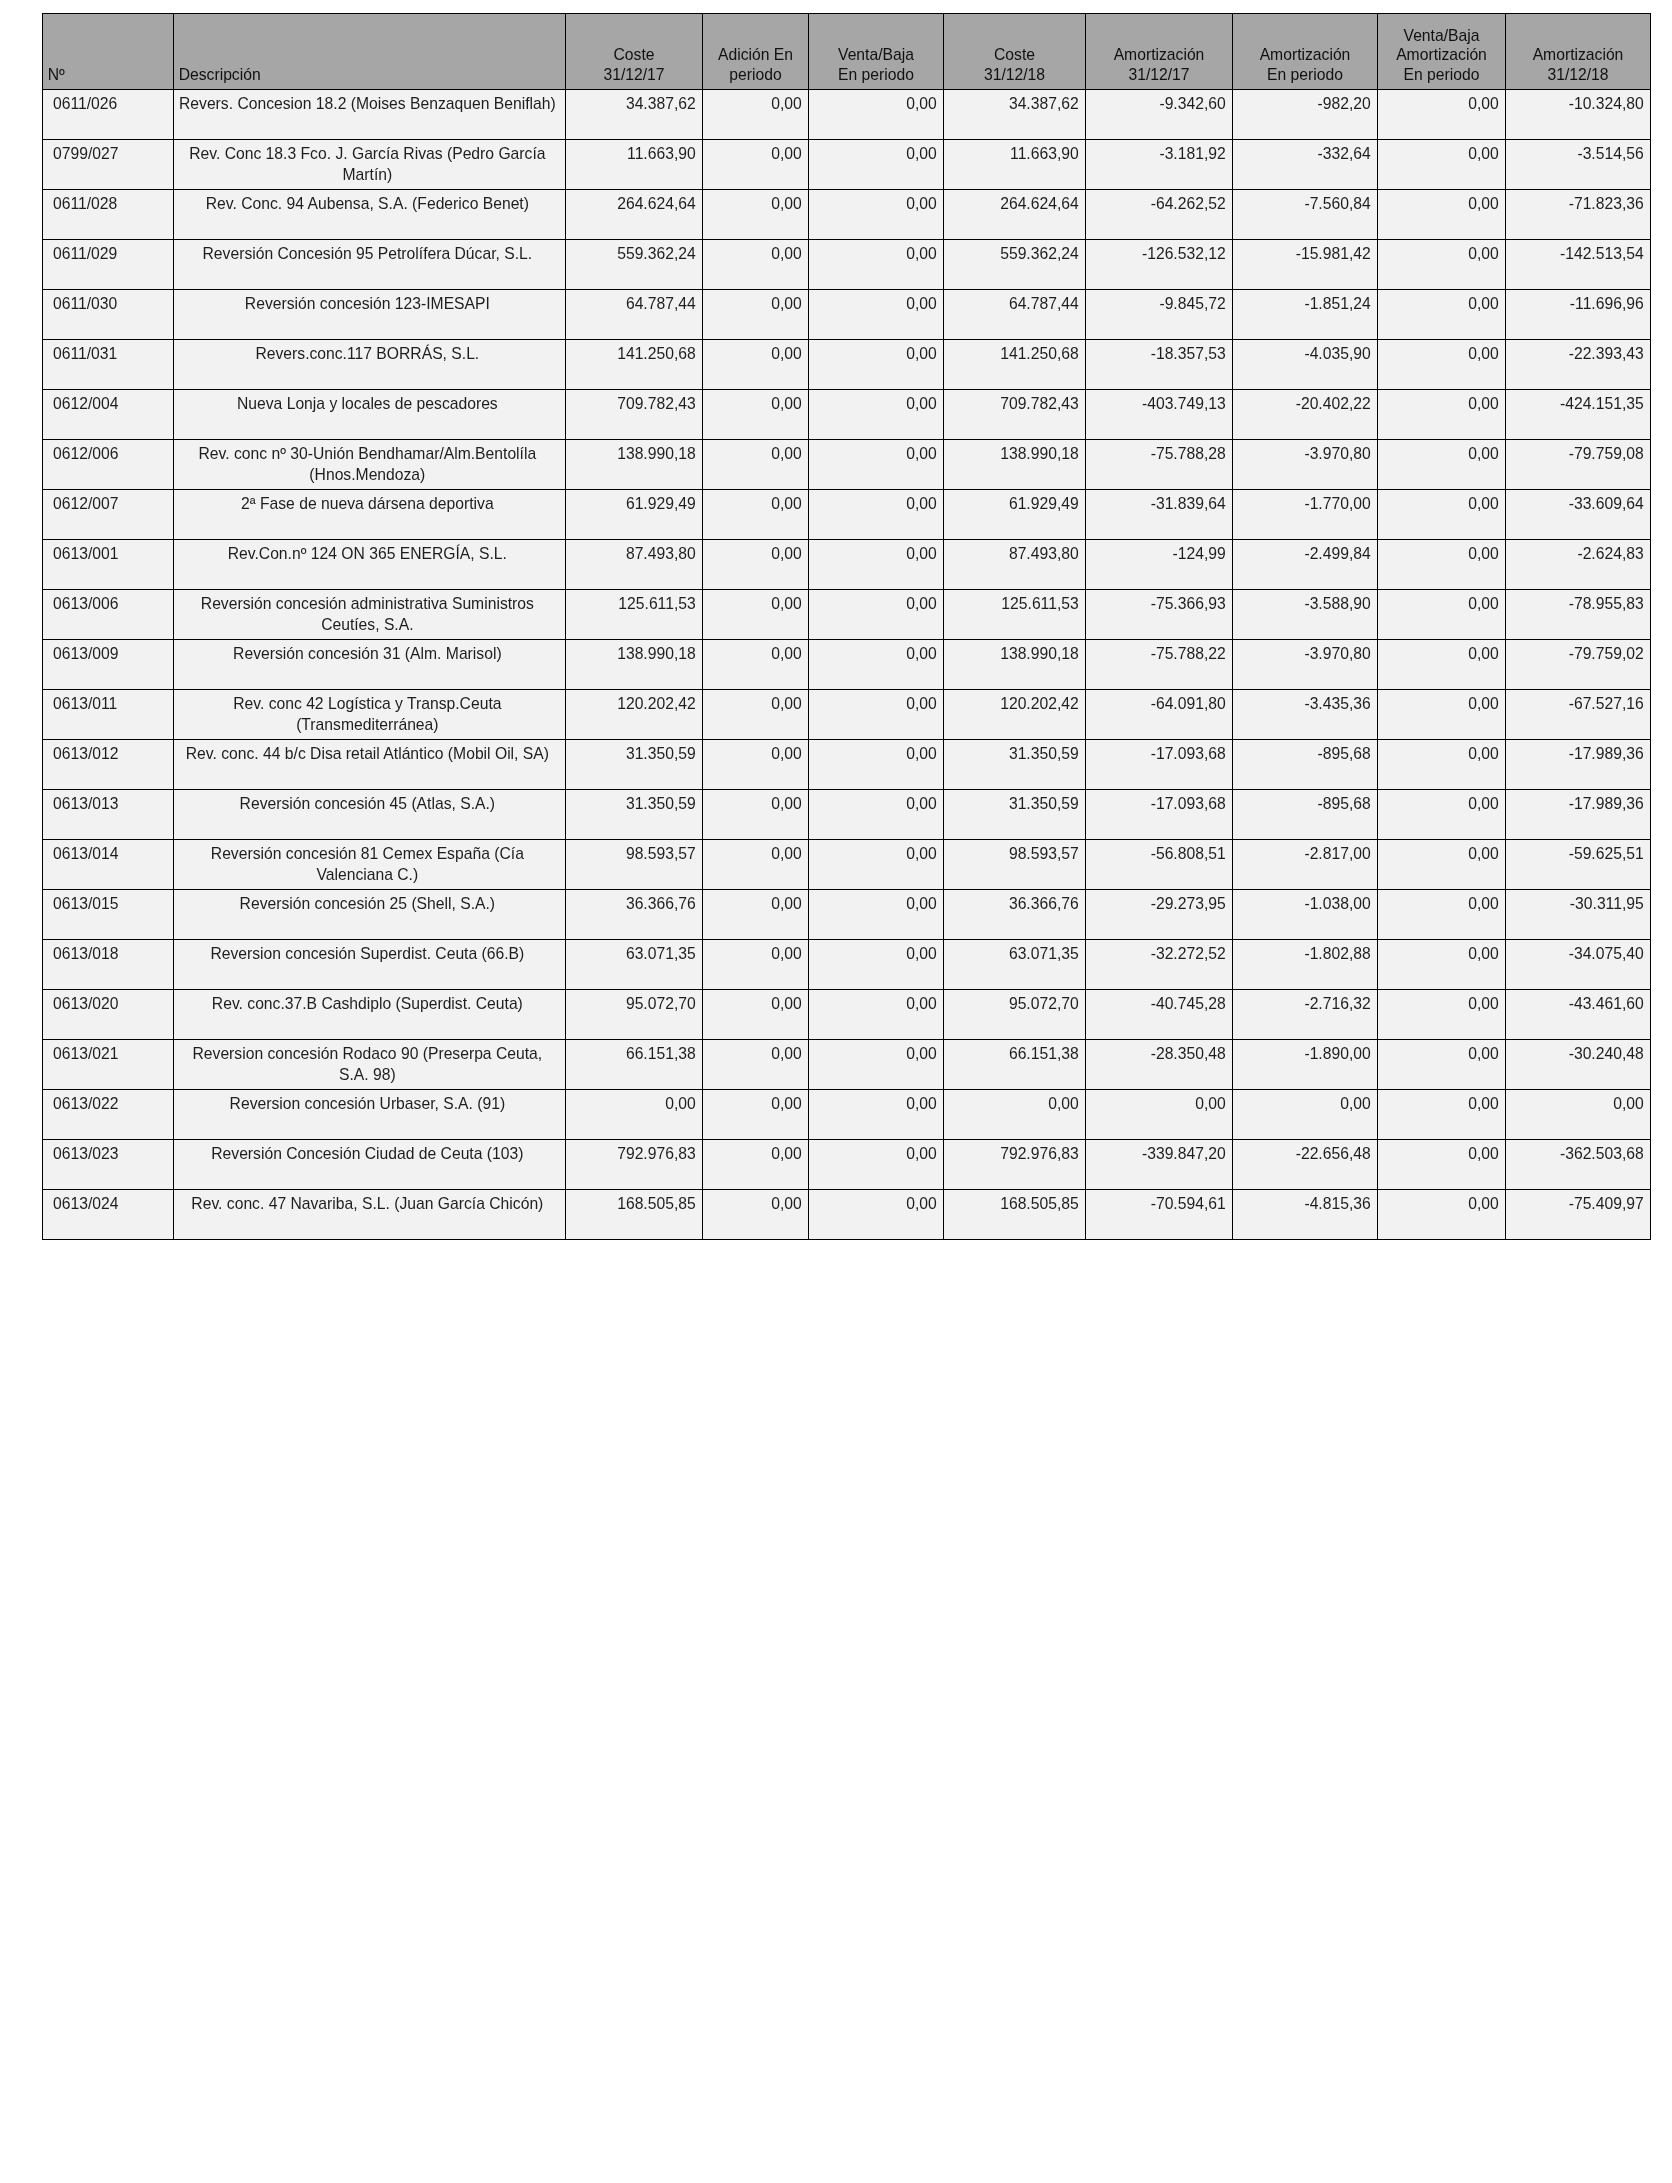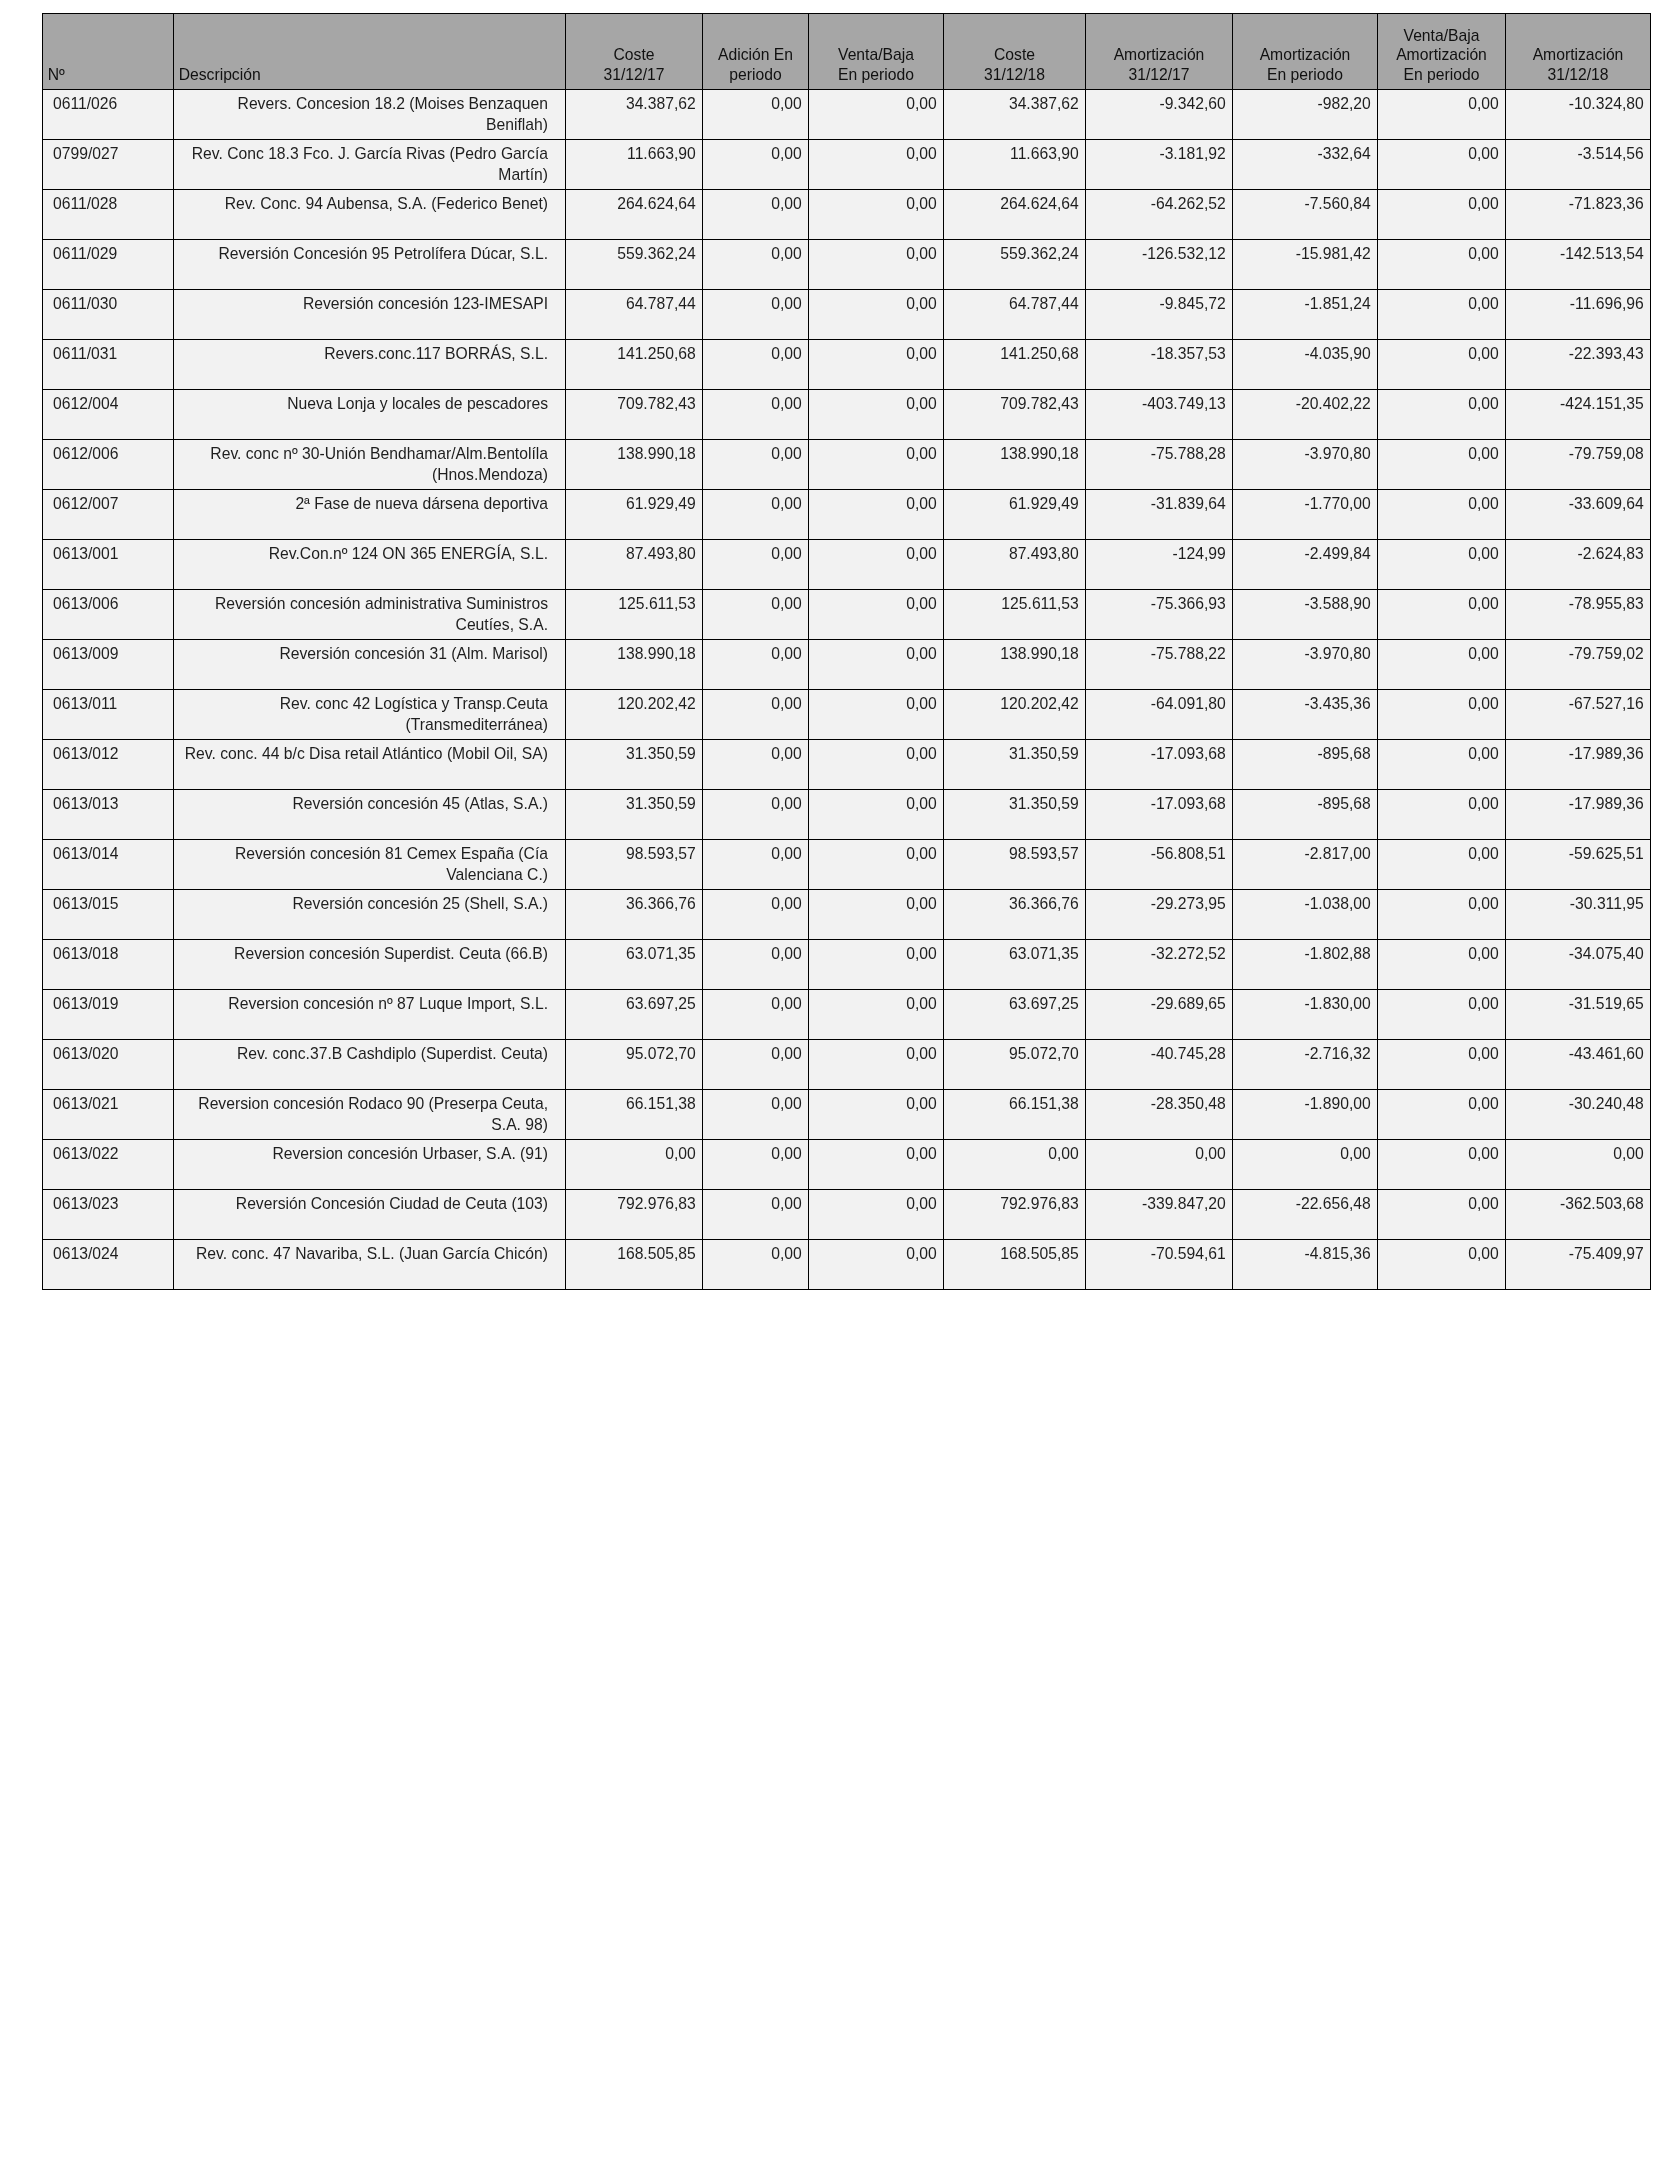--- a/index.html
+++ b/index.html
@@ -37,21 +37,21 @@
   }
   th.col-num, th.col-desc { text-align: left; }
   tbody td {
     background: var(--row-bg, #f2f2f2);
     vertical-align: top;
     height: 50px;
     padding: 3.1px 6.3px 0 6.3px;
     line-height: 21px;
   }
   td.col-num { text-align: left; padding-left: 10px; }
-  td.col-desc { text-align: right; padding-left: 4.7px; padding-right: 17px; }
+  td.col-desc { text-align: center; padding-left: 4.7px; padding-right: 9px; }
   td.num-cell { text-align: right; font-variant-numeric: tabular-nums; }
   .clip2 {
     max-height: 44px;
     overflow: hidden;
   }
 </style>
 </head>
 <body>
 
 <div class="page">
@@ -338,34 +338,20 @@
           <td class="col-coste17 num-cell">63.071,35</td>
           <td class="col-adicion num-cell">0,00</td>
           <td class="col-venta num-cell">0,00</td>
           <td class="col-coste18 num-cell">63.071,35</td>
           <td class="col-amort17 num-cell">-32.272,52</td>
           <td class="col-amortper num-cell">-1.802,88</td>
           <td class="col-ventaamort num-cell">0,00</td>
           <td class="col-amort18 num-cell">-34.075,40</td>
         </tr>
         <tr>
-          <td class="col-num">0613/019</td>
-          <td class="col-desc">
-            <div class="clip2">Reversion concesión nº 87  Luque Import, S.L.</div>
-          </td>
-          <td class="col-coste17 num-cell">63.697,25</td>
-          <td class="col-adicion num-cell">0,00</td>
-          <td class="col-venta num-cell">0,00</td>
-          <td class="col-coste18 num-cell">63.697,25</td>
-          <td class="col-amort17 num-cell">-29.689,65</td>
-          <td class="col-amortper num-cell">-1.830,00</td>
-          <td class="col-ventaamort num-cell">0,00</td>
-          <td class="col-amort18 num-cell">-31.519,65</td>
-        </tr>
-        <tr>
           <td class="col-num">0613/020</td>
           <td class="col-desc">
             <div class="clip2">Rev. conc.37.B Cashdiplo (Superdist. Ceuta)</div>
           </td>
           <td class="col-coste17 num-cell">95.072,70</td>
           <td class="col-adicion num-cell">0,00</td>
           <td class="col-venta num-cell">0,00</td>
           <td class="col-coste18 num-cell">95.072,70</td>
           <td class="col-amort17 num-cell">-40.745,28</td>
           <td class="col-amortper num-cell">-2.716,32</td>

